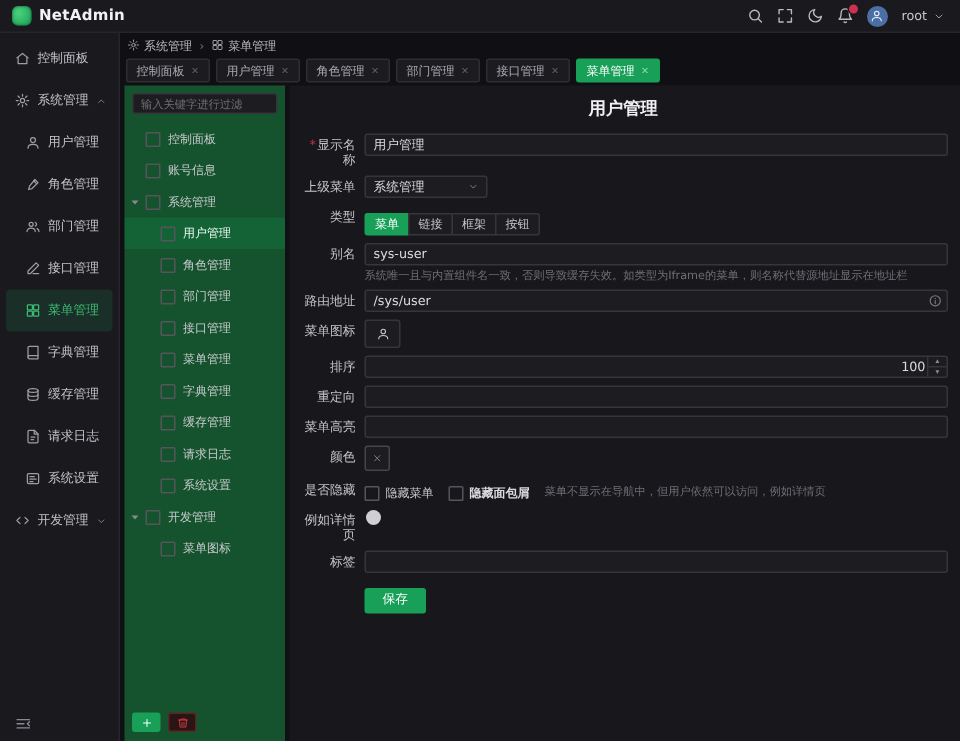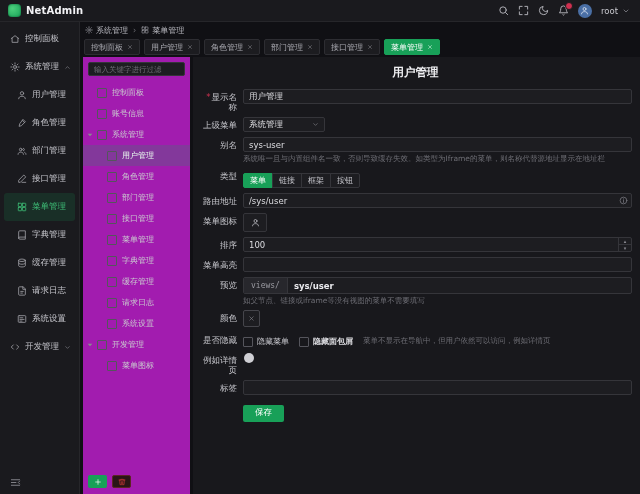--- a/index.html
+++ b/index.html
@@ -47,21 +47,21 @@
   .bc-sep{font-size:8px;color:#6d6d74;margin:0 1px;}
   .tabbar{position:absolute;top:38px;left:81px;right:0;height:18px;display:flex;align-items:center;
     gap:4px;padding-left:3px;}
   .tab{display:flex;align-items:center;gap:4px;font-size:8px;height:14px;padding:0 6px;border-radius:2px;
     background:#1c1c20;border:1px solid #2d2d32;color:#a9a9b0;cursor:pointer;white-space:nowrap;}
   .tab .tab-x{width:6px;height:6px;color:#8a8a91;}
   .tab.active{background:var(--primary,#18a058);border-color:var(--primary,#18a058);color:#fff;}
   .tab.active .tab-x{color:#e8fff2;}
 
   
-  .treepanel{position:absolute;top:57px;left:83px;bottom:0;width:107px;background:#a21caf;
+  .treepanel{position:absolute;top:57px;left:83px;bottom:0;width:107px;background:#14532d;
     box-sizing:border-box;padding-top:5px;}
   .tree-search{margin:0 5px;display:block;width:97px;box-sizing:border-box;height:14px;background:#1d1d21;
     border:1px solid #35353a;border-radius:2px;color:#dcdce0;font-size:7.5px;padding:0 5px;outline:none;
     font-family:inherit;}
   .tree-search::placeholder{color:#6d6d74;}
   .tree{margin-top:6px;}
   .tnode{display:flex;align-items:center;height:21px;padding-left:14px;position:relative;
     cursor:pointer;color:#c9c9cf;font-size:8px;white-space:nowrap;}
   .tnode .tcaret{position:absolute;left:3px;width:8px;height:8px;color:#8a8a91;}
   .tnode.child{padding-left:24px;}
@@ -95,21 +95,21 @@
   .seg{height:15px;line-height:13px;padding:0 6px;font-size:8px;border:1px solid #35353a;color:#c3c3c9;
     box-sizing:border-box;cursor:pointer;background:#1d1d21;margin-left:-1px;}
   .seg:first-child{border-radius:2px 0 0 2px;margin-left:0;}
   .seg:last-child{border-radius:0 2px 2px 0;}
   .seg.active{background:var(--primary,#18a058);border-color:var(--primary,#18a058);color:#fff;}
   .iconbtn{width:22px;height:17px;border:1px solid #35353a;border-radius:2px;background:#1d1d21;
     display:flex;align-items:center;justify-content:center;color:#c3c3c9;cursor:pointer;}
   .iconbtn svg{width:9px;height:9px;}
   .wrap-rel{position:relative;}
   .inp-ic-r{position:absolute;right:4px;top:3px;width:9px;height:9px;color:#7a7a81;}
-  .num .inp{text-align:left;padding-right:14px;}
+  .num .inp{text-align:right;padding-right:14px;}
   .spin{position:absolute;right:1px;top:1px;bottom:1px;width:12px;border-left:1px solid #35353a;
     display:flex;flex-direction:column;}
   .spin span{flex:1;display:flex;align-items:center;justify-content:center;font-size:5px;color:#8a8a91;
     cursor:pointer;}
   .spin span:first-child{border-bottom:1px solid #35353a;}
   .igroup{display:flex;height:15px;border:1px solid #35353a;border-radius:2px;background:#1d1d21;
     overflow:hidden;}
   .iprefix{background:#27272c;color:#9a9aa1;font-size:8px;font-family:"DejaVu Sans Mono","Liberation Mono",monospace;
     display:flex;align-items:center;padding:0 7px;border-right:1px solid #35353a;}
   .ival{display:flex;align-items:center;font-size:8.5px;font-weight:bold;color:#eaeaee;padding:0 6px;}
@@ -494,38 +494,38 @@
         <span class="icon">
             <svg viewBox="0 0 24 24" fill="none" stroke="currentColor" stroke-width="2" stroke-linecap="round" stroke-linejoin="round">
               <path d="M6 9l6 6 6-6"></path>
             </svg>
           </span>
       </div>
     </div>
   </div>
 
   <div class="frow">
-    <label class="flabel">别名</label>
-    <div class="fctrl">
-      <input class="inp" value="sys-user" style="">
-      <div class="hint">系统唯一且与内置组件名一致，否则导致缓存失效。如类型为Iframe的菜单，则名称代替源地址显示在地址栏</div>
-    </div>
-  </div>
-
-  <div class="frow">
     <label class="flabel">类型</label>
     <div class="fctrl"><span class="seg-group">
           <span class="seg active">菜单</span>
           <span class="seg">链接</span>
           <span class="seg">框架</span>
           <span class="seg">按钮</span>
         </span></div>
   </div>
 
   <div class="frow">
+    <label class="flabel">别名</label>
+    <div class="fctrl">
+      <input class="inp" value="sys-user" style="">
+      <div class="hint">系统唯一且与内置组件名一致，否则导致缓存失效。如类型为Iframe的菜单，则名称代替源地址显示在地址栏</div>
+    </div>
+  </div>
+
+  <div class="frow">
     <label class="flabel">路由地址</label>
     <div class="fctrl wrap-rel">
       <input class="inp" value="/sys/user" style="">
       <span class="icon inp-ic-r">
           <svg viewBox="0 0 24 24" fill="none" stroke="currentColor" stroke-width="2" stroke-linecap="round" stroke-linejoin="round">
             <circle cx="12" cy="12" r="9"></circle>
             <path d="M12 7.5v1M12 11.5V17"></path>
           </svg>
         </span>
     </div>
@@ -549,38 +549,34 @@
     <label class="flabel">排序</label>
     <div class="fctrl wrap-rel num">
       <input class="inp" value="100" style="">
       <span class="spin">
         <span>▴</span>
         <span>▾</span>
       </span>
     </div>
   </div>
 
+  <div class="frow">
+    <label class="flabel">重定向</label>
+    <div class="fctrl">
+        <input class="inp" value="" style="">
+      </div>
+  </div>
 
   <div class="frow">
     <label class="flabel">菜单高亮</label>
     <div class="fctrl">
       <input class="inp" value="" style="">
     </div>
   </div>
 
-  <div class="frow">
-    <label class="flabel">预览</label>
-    <div class="fctrl">
-      <div class="igroup">
-        <span class="iprefix">views/</span>
-        <span class="ival">sys/user</span>
-      </div>
-      <div class="hint">如父节点、链接或iframe等没有视图的菜单不需要填写</div>
-    </div>
-  </div>
 
   <div class="frow">
     <label class="flabel">颜色</label>
     <div class="fctrl">
       <span class="colorbox">
           <span class="icon">
             <svg viewBox="0 0 24 24" fill="none" stroke="currentColor" stroke-width="2" stroke-linecap="round" stroke-linejoin="round">
               <path d="M18 6L6 18M6 6l12 12"></path>
             </svg>
           </span>

